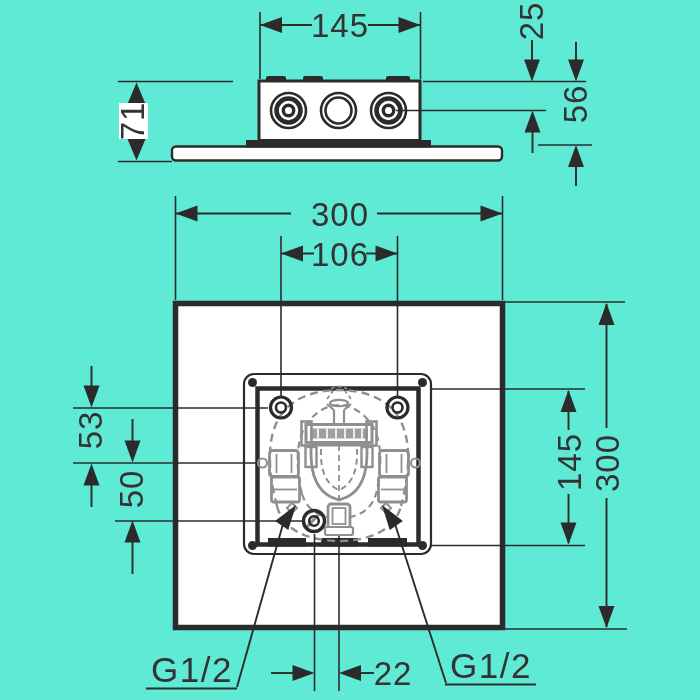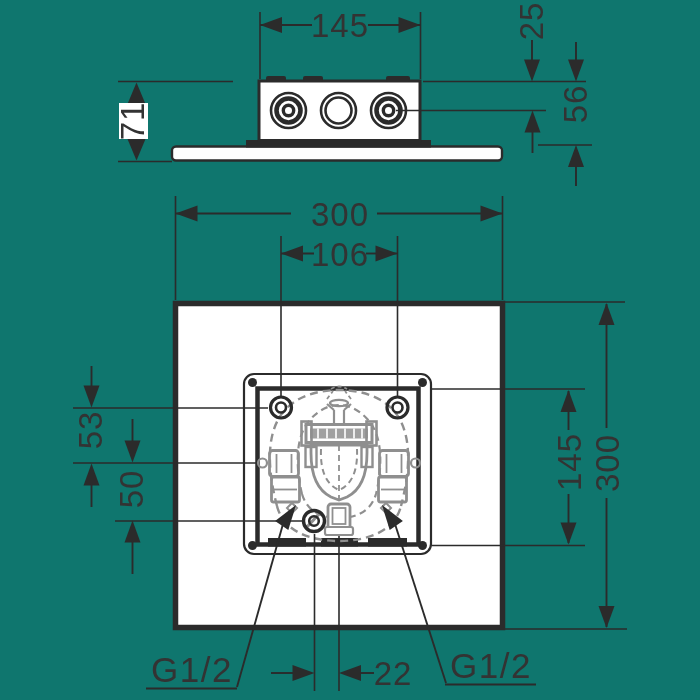--- a/index.html
+++ b/index.html
@@ -1,16 +1,16 @@
 <!DOCTYPE html>
 <html><head>
 <meta charset="utf-8">
 <style>
   html,body{margin:0;padding:0;background:#ffffff;}
-  .stage{width:700px;height:700px;position:relative;background:#0f766e;overflow:hidden;}
+  .stage{width:700px;height:700px;position:relative;background:#5eead4;overflow:hidden;}
   svg{display:block;}
   .dim{font-family:"Liberation Sans",sans-serif;font-size:33px;fill:#333;letter-spacing:1px;}
   .conn{font-family:"Liberation Sans",sans-serif;font-size:35px;fill:#333;letter-spacing:1.5px;}
   .ln{stroke:#2b2b2b;stroke-width:1.6;fill:none;}
   .ln2{stroke:#2b2b2b;stroke-width:1.9;fill:none;}
   .outline{stroke:#2b2b2b;fill:#ffffff;}
   .arrow{fill:#2b2b2b;stroke:none;}
   .gray{stroke:#8f8f8f;fill:none;}
   .grayf{fill:#8f8f8f;stroke:none;}
 </style>

